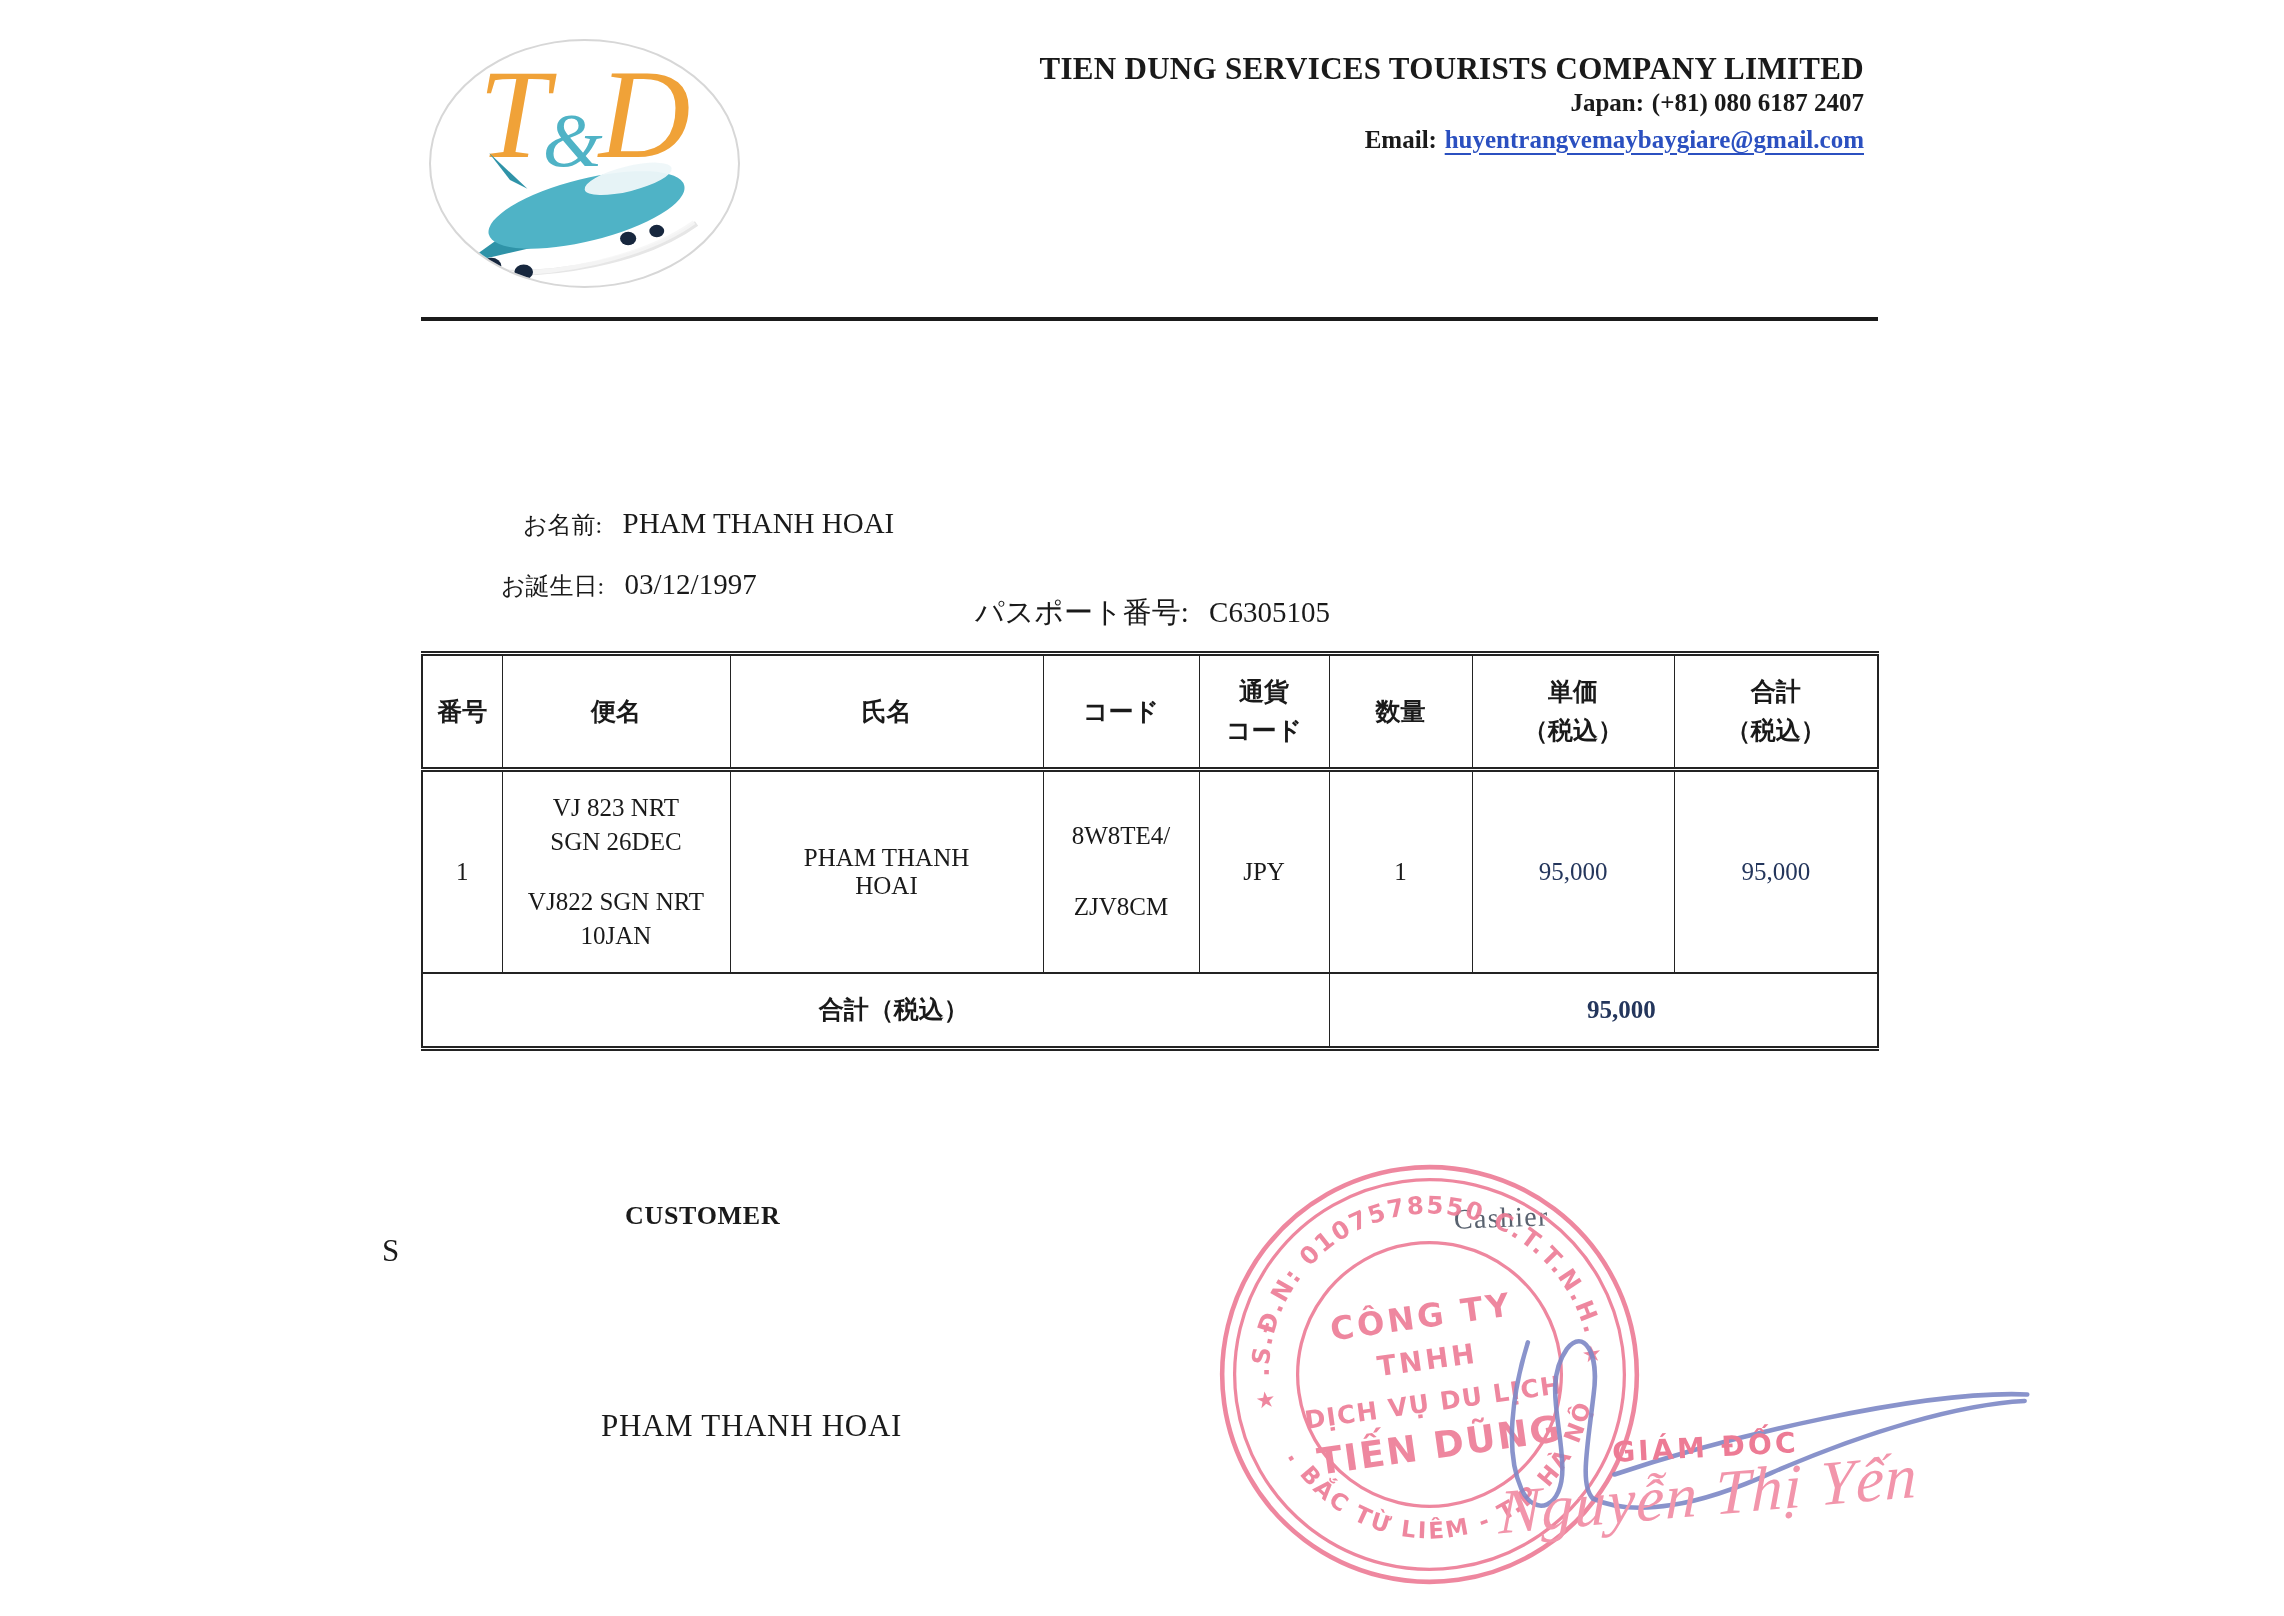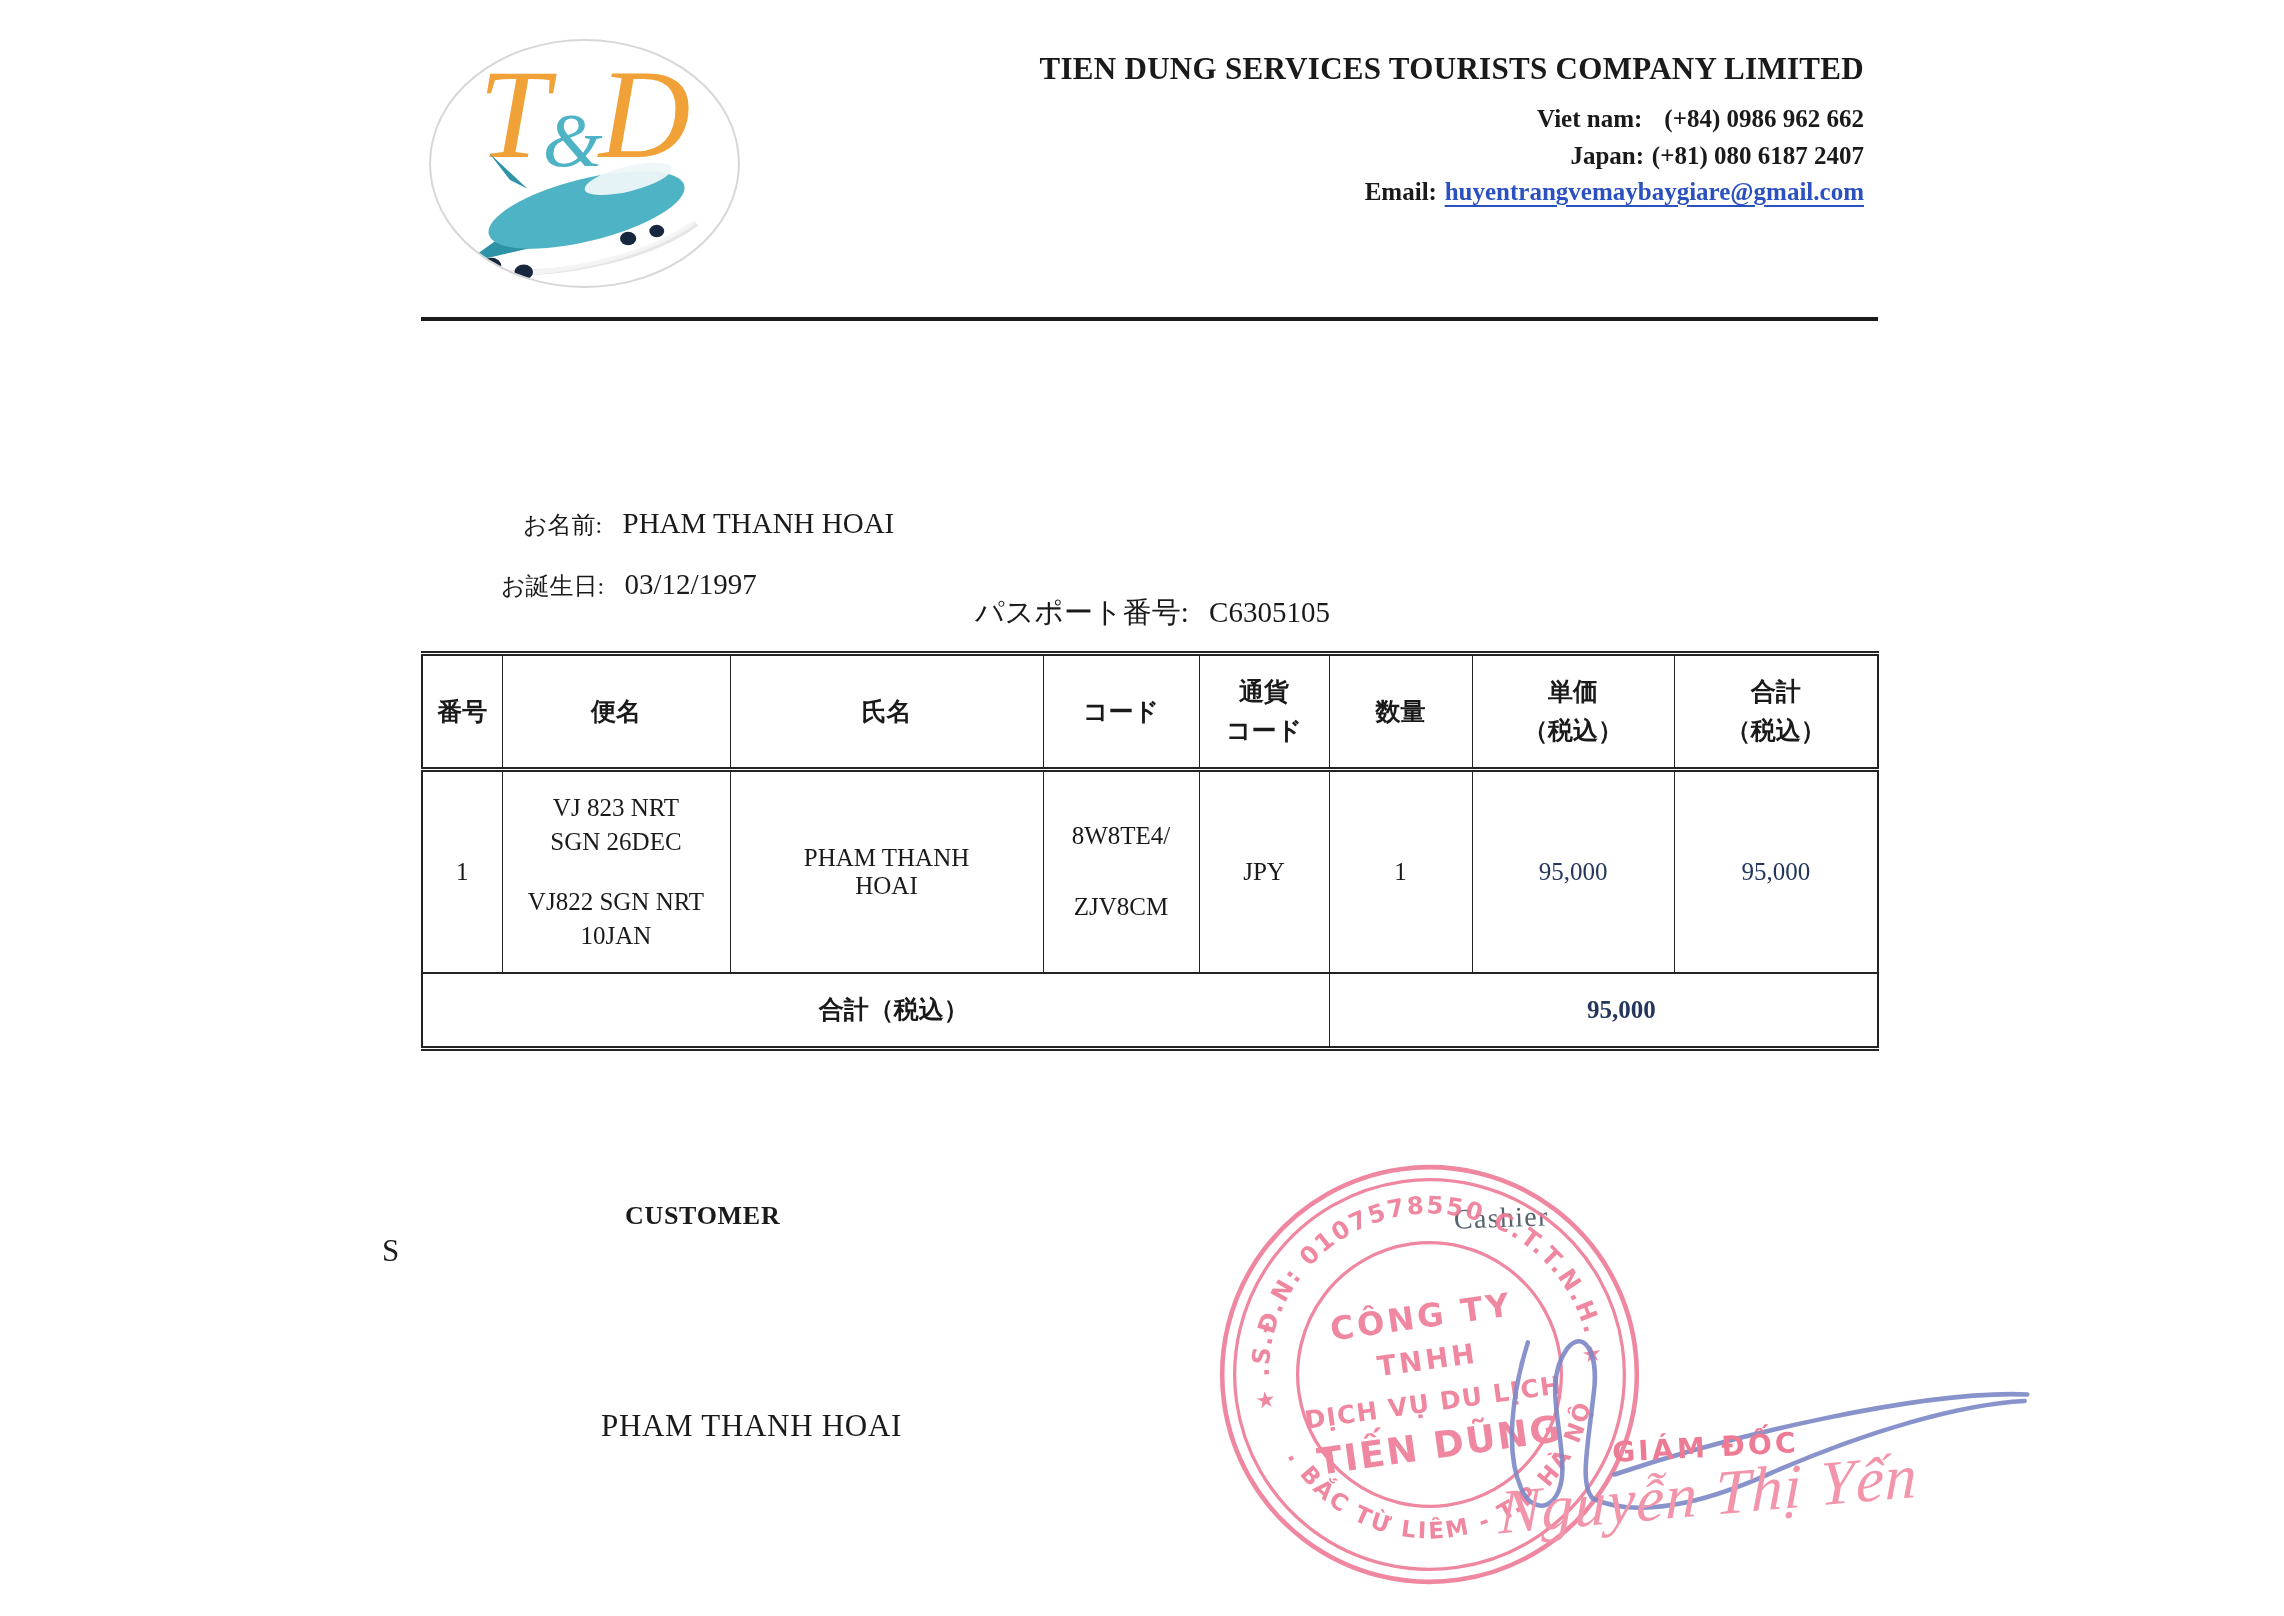--- a/index.html
+++ b/index.html
@@ -19,21 +19,21 @@
   .logo-monogram {
     position:absolute; left:50%; top:10.4px; transform:translateX(-50%);
     display:flex; align-items:flex-start; font-style:italic; line-height:1;
     white-space:nowrap;
   }
   .logo-letter { font-size:127px; color:var(--logo_orange); }
   .logo-amp { font-size:77px; color:var(--logo_teal); margin:51px -3.9px 0 -6.5px; }
   .logo-plane { position:absolute; left:2.6px; top:103px; width:305px; height:143px; }
   
   .company { position:absolute; left:899px; top:51px; width:965px; text-align:right; font-weight:bold; }
-  .company-name { font-size:31px; margin-bottom:18px; letter-spacing:0.3px; }
+  .company-name { font-size:31px; margin-bottom:2px; letter-spacing:0.3px; }
   .company-line { font-size:25px; margin-bottom:8.5px; }
   .label-gap { display:inline-block; width:22px; }
   .label-gap-sm { display:inline-block; width:7.8px; }
   .email-link { color:var(--email_blue); text-decoration:underline; text-decoration-thickness:2px; text-underline-offset:4.6px; }
   .hdr-divider { position:absolute; left:421px; top:317px; width:1457px; height:3.9px; background:#1b1b1b; }
   
   .doc-title { position:absolute; left:421px; top:369px; width:1457px; text-align:center; font-size:29px; font-weight:bold; letter-spacing:0.7px; }
   .doc-date  { position:absolute; left:421px; top:420px; width:1457px; text-align:center; font-size:25.4px; white-space:pre-wrap; }
   
   .info-line { position:absolute; font-size:25px; white-space:nowrap; }
@@ -94,21 +94,20 @@
         <ellipse cx="134" cy="206" rx="15" ry="12" fill="#17273e"></ellipse>
         <ellipse cx="302" cy="152" rx="13" ry="11" fill="#17273e"></ellipse>
         <ellipse cx="348" cy="140" rx="12" ry="10" fill="#17273e"></ellipse>
         <polygon points="112,58 78,14 140,72" style="fill:var(--logo_teal_dark)"></polygon>
       </svg>
     </div>
   </div>
 
   <div class="company">
     <div class="company-name">TIEN DUNG SERVICES TOURISTS COMPANY LIMITED</div>
-    <div class="company-line"><span>Viet nam:</span><span class="label-gap"></span><span>(+84) 0986 962 662</span></div>
     <div class="company-line"><span>Japan:</span><span class="label-gap-sm"></span><span>(+81) 080 6187 2407</span></div>
     <div class="company-line"><span>Email:</span><span class="label-gap-sm"></span><span class="email-link">huyentrangvemaybaygiare@gmail.com</span></div>
   </div>
 
   <div class="hdr-divider"></div>
 
 
   <div class="info-line" style="left:523px; top:507px;">
     <span class="jp">お名前:</span>
     <span class="label-gap-sm"></span>

